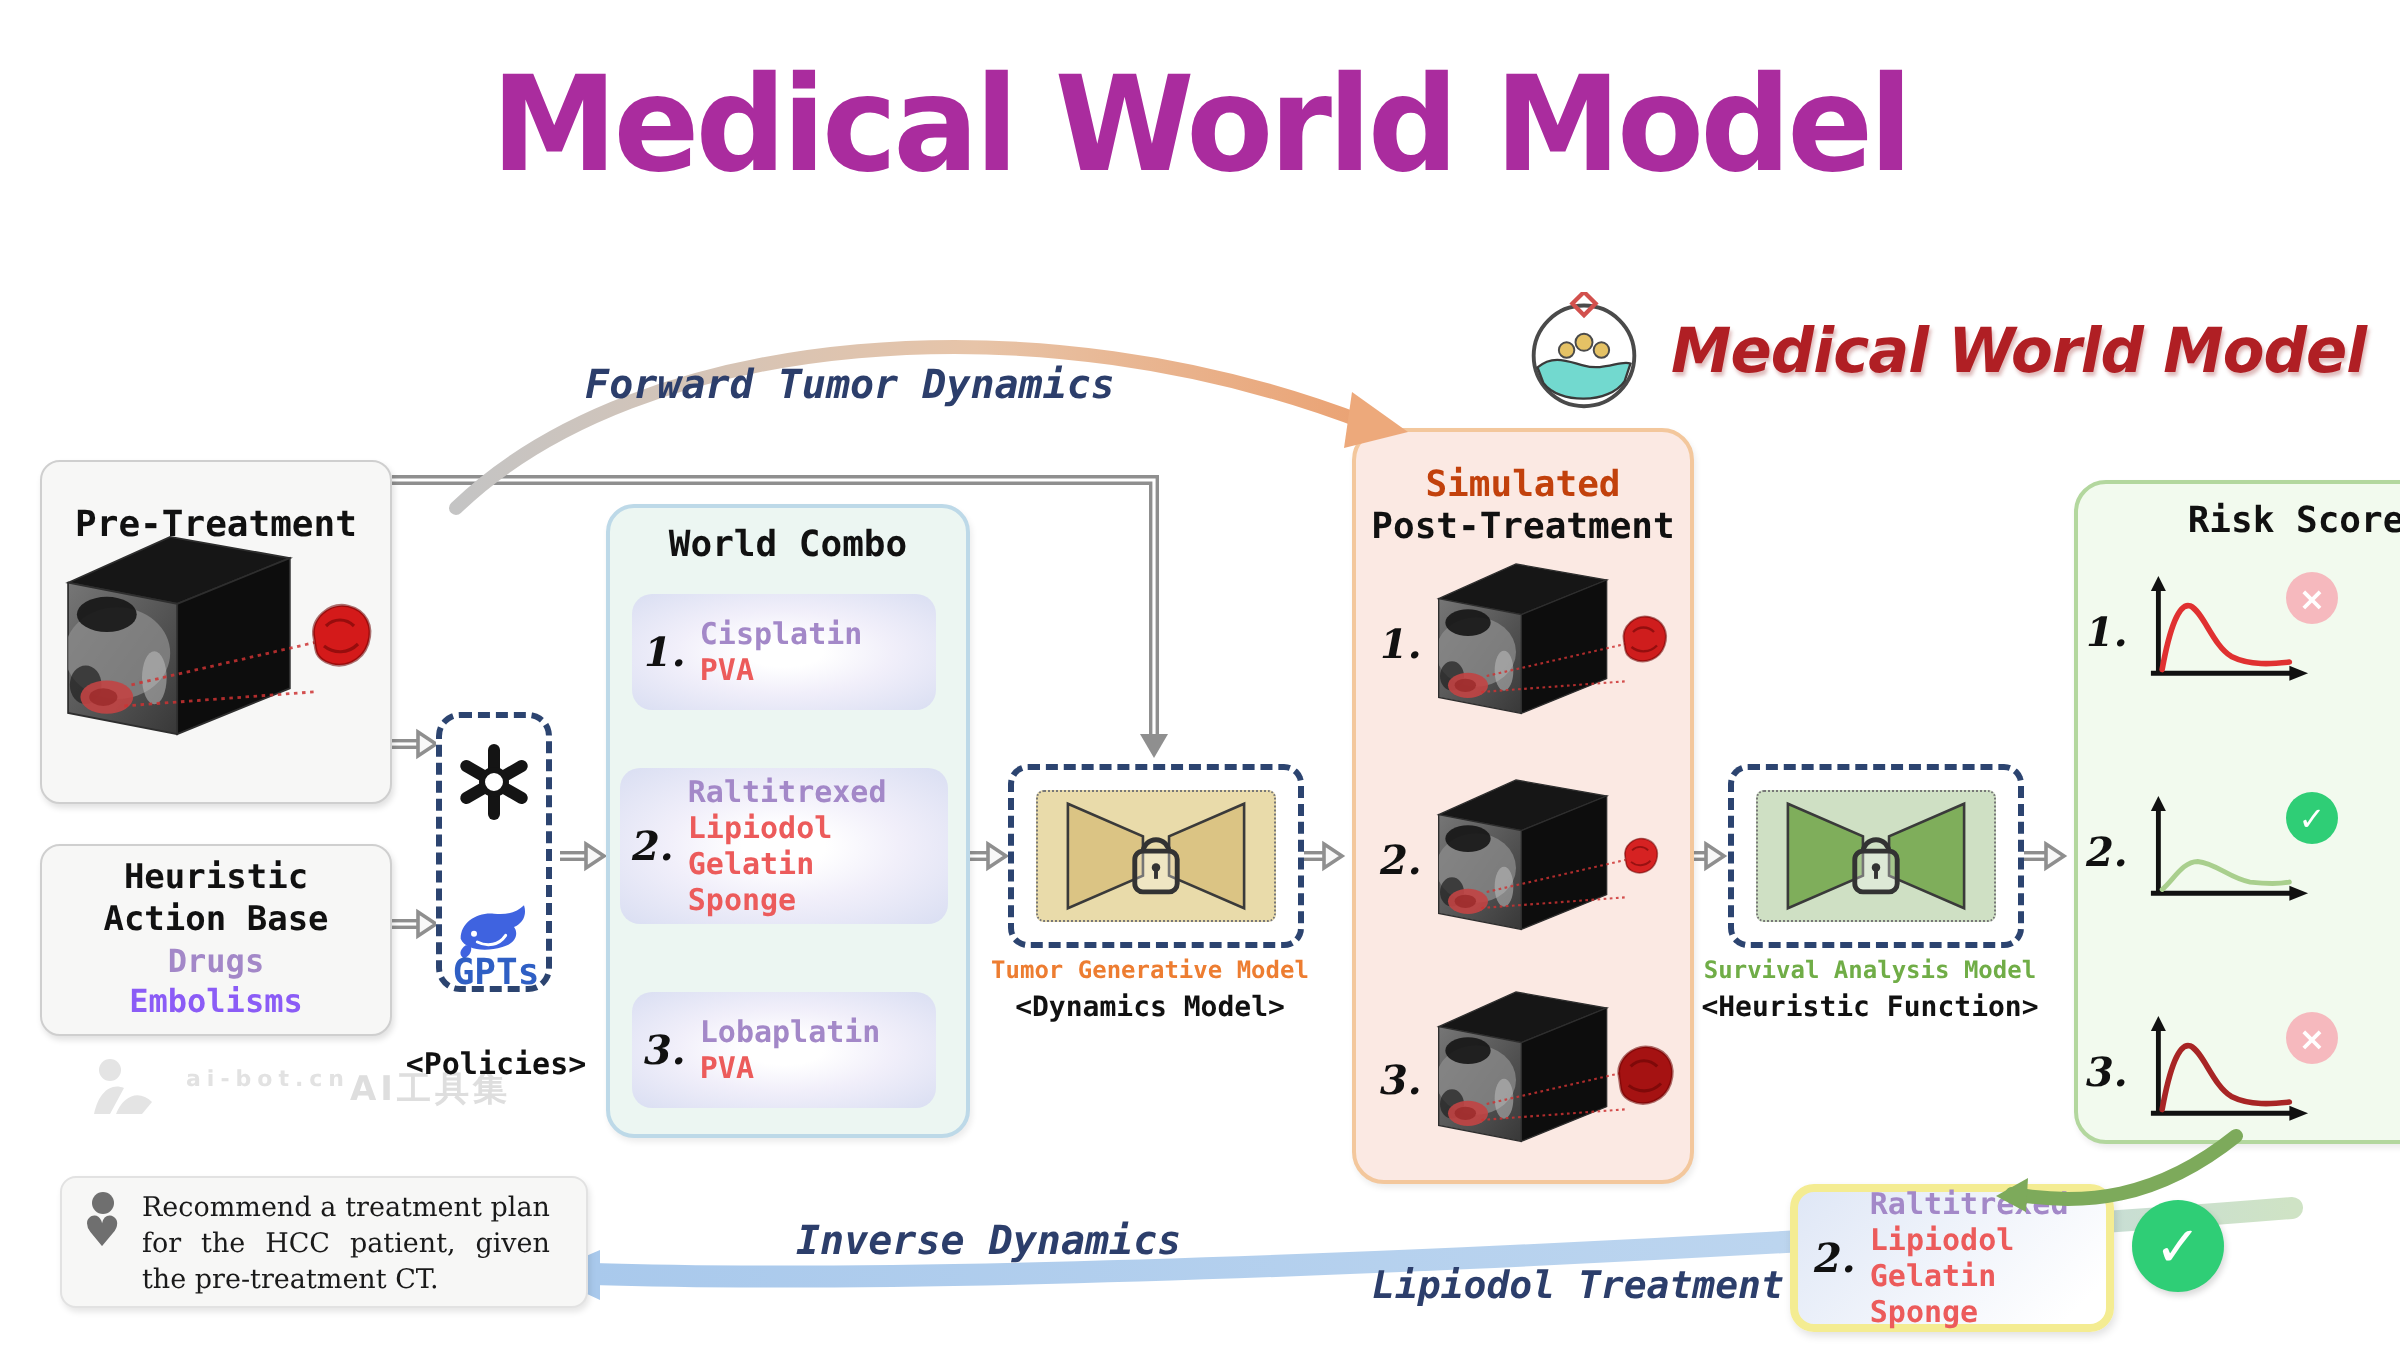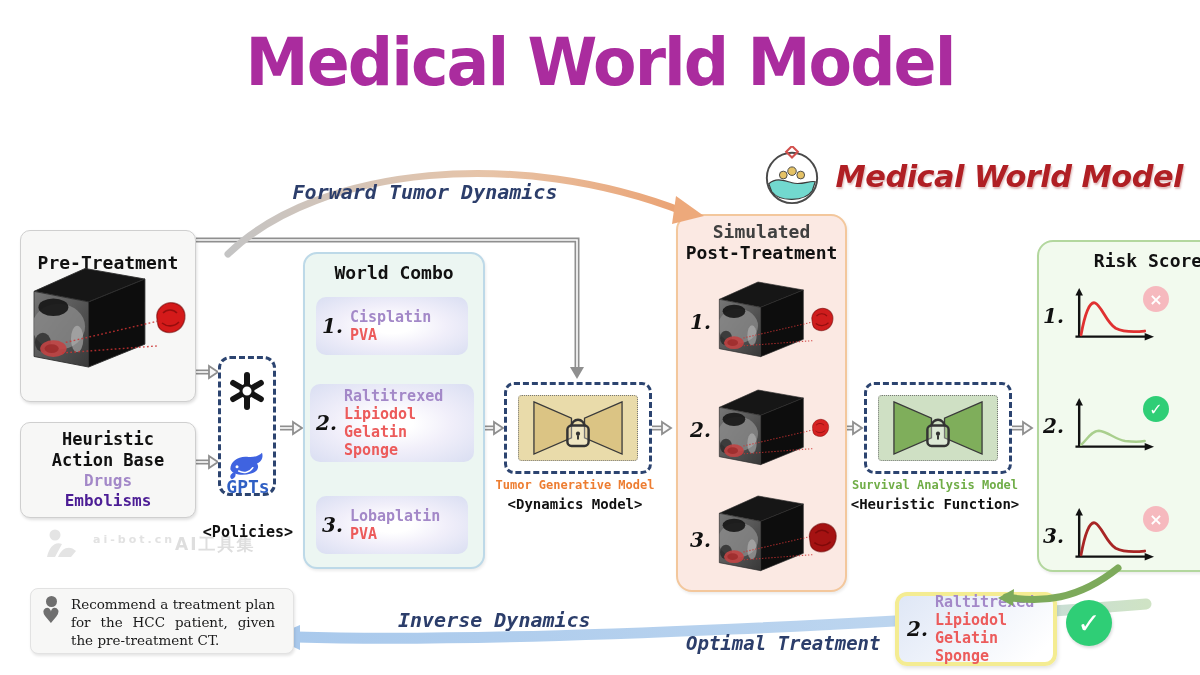--- a/index.html
+++ b/index.html
@@ -23,21 +23,21 @@
   .panel{position:absolute;border-radius:10px;background:#f7f7f6;border:1.5px solid #cfcfcf;
          box-shadow:1px 2px 3px rgba(0,0,0,.12);z-index:2;}
   .panel-title{text-align:center;font-size:18px;color:#111;}
   
   .pre-box{left:20px;top:230px;width:174px;height:170px;}
   .pre-title{margin-top:21px;}
   
   .base-box{left:20px;top:422px;width:174px;height:94px;text-align:center;}
   .base-line{font-size:17px;color:#111;line-height:21px;}
   .drugs{color:#A388C8;font-size:16px;line-height:20px;}
-  .embolisms{color:#4c1d95;font-size:16px;line-height:20px;}
+  .embolisms{color:#8b5cf6;font-size:16px;line-height:20px;}
   
   .gpts-box{left:218px;top:356px;width:58px;height:140px;border:3px dashed #2C4470;border-radius:12px;
             z-index:2;display:flex;flex-direction:column;align-items:center;justify-content:space-between;
             padding:12px 0;box-sizing:border-box;background:#fff;}
   .gpts-label{left:200px;top:476px;width:96px;text-align:center;font-size:18px;color:#2F5FC4;z-index:2;}
   .policies-label{left:190px;top:523px;width:116px;text-align:center;font-size:15px;color:#111;z-index:2;}
   
   .combo-box{left:303px;top:252px;width:178px;height:313px;background:#ecf6f2;
              border:2px solid #bdd9e8;border-radius:14px;z-index:2;box-shadow:1px 2px 3px rgba(0,0,0,.08);}
   .combo-title{margin-top:8px;}
@@ -61,21 +61,21 @@
   .sam .model-panel{background:#cfe0c4;width:118px;height:64px;}
   .model-label{position:absolute;text-align:center;font-size:12px;z-index:2;}
   .tgm-label{left:472px;top:478px;width:206px;color:#ED7D31;}
   .sam-label{left:830px;top:478px;width:210px;color:#70AD47;}
   .model-role{position:absolute;text-align:center;font-size:14px;color:#111;z-index:2;}
   .tgm-role{left:472px;top:496px;width:206px;}
   .sam-role{left:830px;top:496px;width:210px;}
   
   .sim-box{left:676px;top:214px;width:167px;height:374px;background:#fbe9e3;border:2.5px solid #f3c79c;
            border-radius:16px;z-index:2;box-shadow:1px 2px 3px rgba(0,0,0,.08);}
-  .sim-t1{margin-top:5px;color:#404040;}
+  .sim-t1{margin-top:16px;color:#c2410c;}
   .sim-t2{color:#111;}
   .sim-row{position:absolute;width:152px;height:90px;z-index:2;}
   .row-num{position:absolute;left:0;font-size:20px;font-style:italic;font-weight:bold;color:#111;
            font-family:"DejaVu Serif",serif;}
   
   .risk-box{left:1037px;top:240px;width:148px;height:328px;background:#f2faee;border:2.5px solid #b3d79e;
             border-radius:16px;z-index:2;box-shadow:1px 2px 3px rgba(0,0,0,.08);padding-left:35px;}
   .risk-title{margin-top:8px;}
   .risk-row{position:absolute;width:128px;height:62px;z-index:2;}
   .badge{position:absolute;width:26px;height:26px;border-radius:50%;display:flex;align-items:center;
@@ -243,21 +243,21 @@
       <circle cx="22" cy="30" r="4" fill="#e5c265" stroke="#4a4a4a" stroke-width="1"></circle>
       <circle cx="31" cy="26" r="4.4" fill="#e5c265" stroke="#4a4a4a" stroke-width="1"></circle>
       <circle cx="40" cy="30" r="4" fill="#e5c265" stroke="#4a4a4a" stroke-width="1"></circle>
       <path d="M31,0 L37,6 L31,12 L25,6 Z" fill="none" stroke="#d2504d" stroke-width="2.2"></path>
     </svg>
     <span class="brand-text">Medical World Model</span>
   </div>
 
   <div class="abs flow-label fwd mono">Forward Tumor Dynamics</div>
   <div class="abs flow-label inv mono">Inverse Dynamics</div>
-  <div class="abs flow-label opt mono">Optimal Treatment</div>
+  <div class="abs flow-label opt mono">Lipiodol Treatment</div>
 
   <div class="panel pre-box">
     <div class="panel-title pre-title mono">Pre-Treatment</div>
     <svg class="abs" style="left:6px;top:32px" width="132" height="106">
         <use href="#sym-cube"></use>
       </svg>
     <svg class="abs" style="left:128px;top:66px;color:#d41a1a" width="40" height="40">
         <use href="#sym-blob"></use>
       </svg>
   </div>

